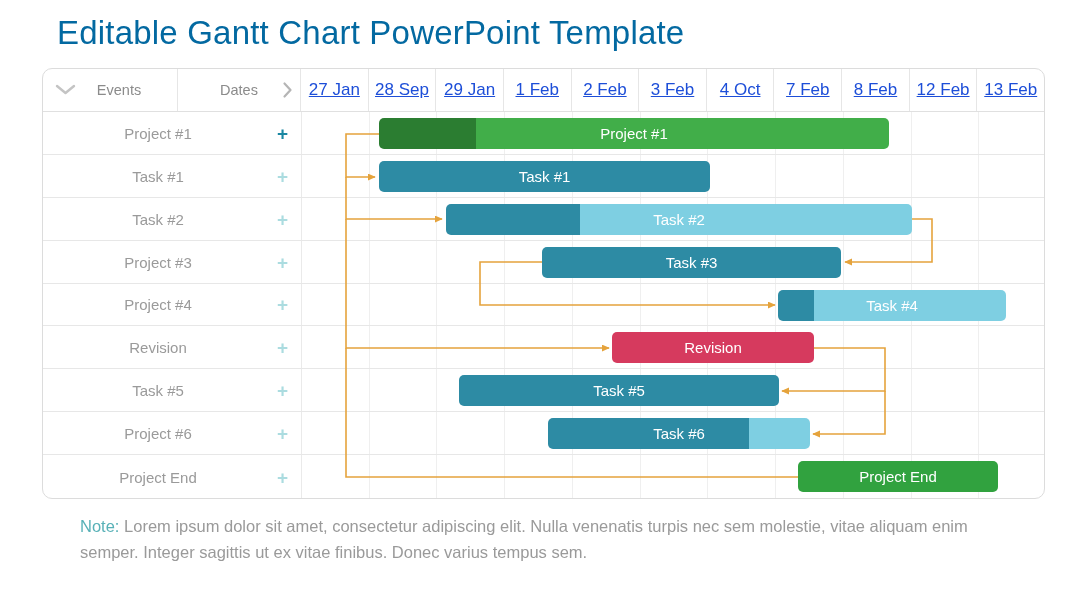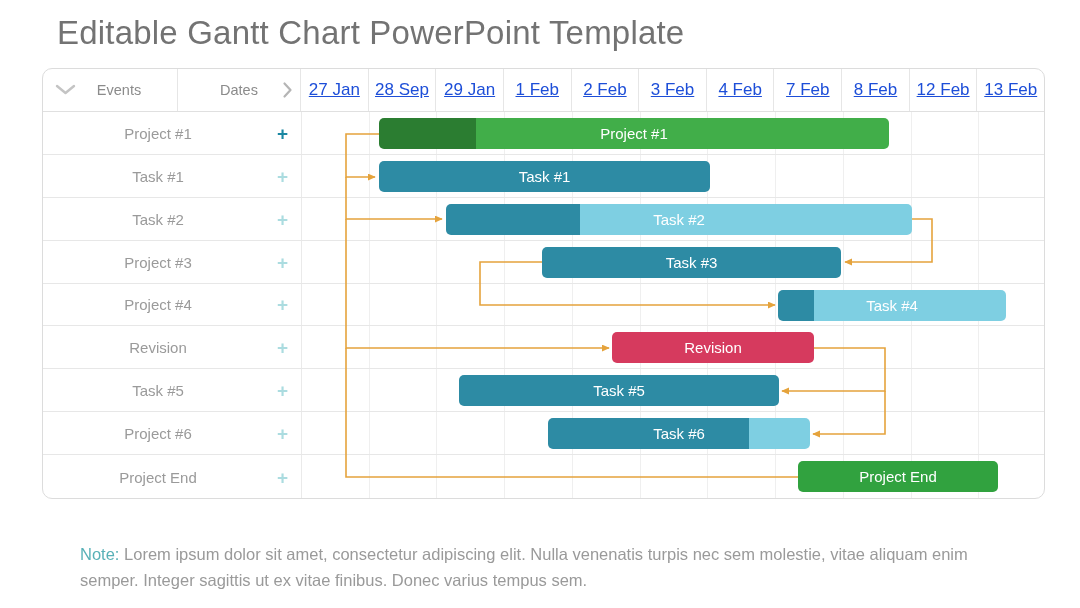--- a/index.html
+++ b/index.html
@@ -1,18 +1,18 @@
 <!DOCTYPE html>
 <html><head>
 <meta charset="utf-8">
 <style>
   html,body{margin:0;padding:0;background:#fff;}
   .page{position:relative;width:1080px;height:608px;background:#ffffff;overflow:hidden;
         font-family:"Liberation Sans",sans-serif;}
-  .title{position:absolute;left:57px;top:14px;font-size:33px;color:#737373;letter-spacing:.2px;white-space:nowrap;}
+  .title{position:absolute;left:57px;top:14px;font-size:33px;color:#0369a1;letter-spacing:.2px;white-space:nowrap;}
   .gantt{position:absolute;left:42px;top:68px;width:1003px;height:431px;border:1px solid #dcdcdc;
          border-radius:10px;box-sizing:border-box;background:#fff;}
   .header{display:flex;height:43px;border-bottom:1px solid #e0e0e0;box-sizing:border-box;}
   .hcell{box-sizing:border-box;display:flex;align-items:center;justify-content:center;
          color:#8b8b8b;font-size:14.5px;position:relative;}
   .events-cell{width:135px;border-right:1px solid #e6e6e6;}
   .dates-cell{width:123px;border-right:1px solid #e6e6e6;}
   .chev-down{position:absolute;left:12px;top:50%;transform:translateY(-50%);line-height:0;}
   .chev-right{position:absolute;right:7px;top:50%;transform:translateY(-50%);line-height:0;}
   .date-cols{flex:1;display:flex;}
@@ -25,21 +25,21 @@
   .row-label{position:absolute;left:0;top:50%;transform:translateY(-50%);width:230px;text-align:center;
              font-size:15px;color:#9a9a9a;}
   .plus{position:absolute;right:13px;top:50%;transform:translateY(-50%);font-size:19px;font-weight:700;
         color:#abdce0;cursor:pointer;line-height:1;}
   .plus.dark{color:#1a87a2;}
   .gridline{position:absolute;top:0;bottom:0;width:1px;background:#efefef;}
   .conn{position:absolute;left:0;top:0;pointer-events:none;}
   .bar{position:absolute;height:31px;border-radius:5px;display:flex;align-items:center;justify-content:center;
        color:#fff;font-size:15px;box-sizing:border-box;}
   .bar-label{white-space:nowrap;}
-  .note{position:absolute;left:80px;top:513px;width:912px;font-size:16.5px;line-height:1.58;color:#9a9a9a;margin-top:28px;}
+  .note{position:absolute;left:80px;top:513px;width:912px;font-size:16.5px;line-height:1.58;color:#9a9a9a;}
   .note-prefix{color:#58b1b7;}
 </style>
 </head>
 <body>
 
 <div class="page">
 
   <div class="title">Editable Gantt Chart PowerPoint Template</div>
 
   <div class="gantt">
@@ -60,21 +60,21 @@
             </svg>
         </span>
       </div>
       <div class="date-cols" id="dateCols">
           <div class="date-cell">27 Jan</div>
           <div class="date-cell">28 Sep</div>
           <div class="date-cell">29 Jan</div>
           <div class="date-cell">1 Feb</div>
           <div class="date-cell">2 Feb</div>
           <div class="date-cell">3 Feb</div>
-          <div class="date-cell">4 Feb</div>
+          <div class="date-cell">4 Oct</div>
           <div class="date-cell">7 Feb</div>
           <div class="date-cell">8 Feb</div>
           <div class="date-cell">12 Feb</div>
           <div class="date-cell">13 Feb</div>
         </div>
     </div>
     <div class="gbody" id="gbody">
         <div class="gridline" style="left: 325.727px;"></div>
         <div class="gridline" style="left: 393.455px;"></div>
         <div class="gridline" style="left: 461.182px;"></div>

